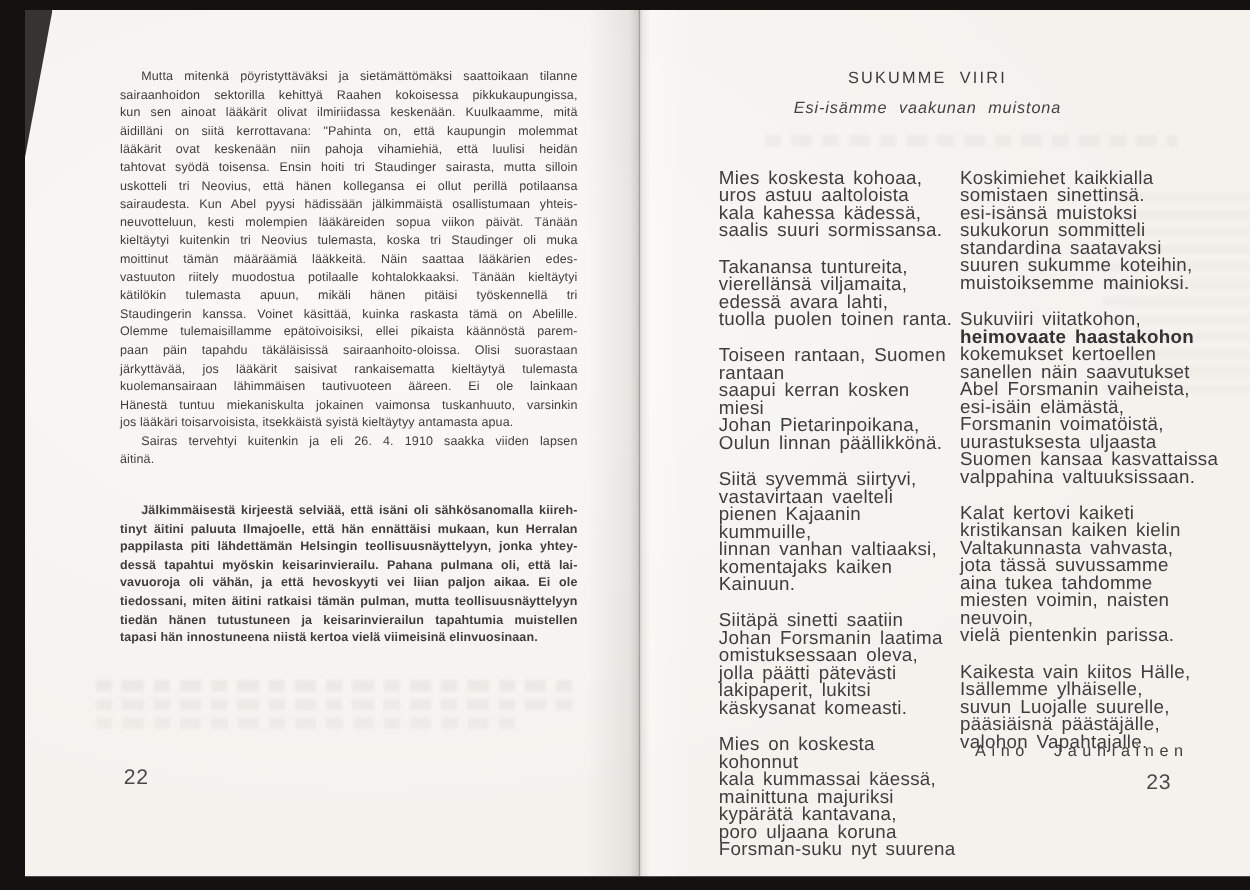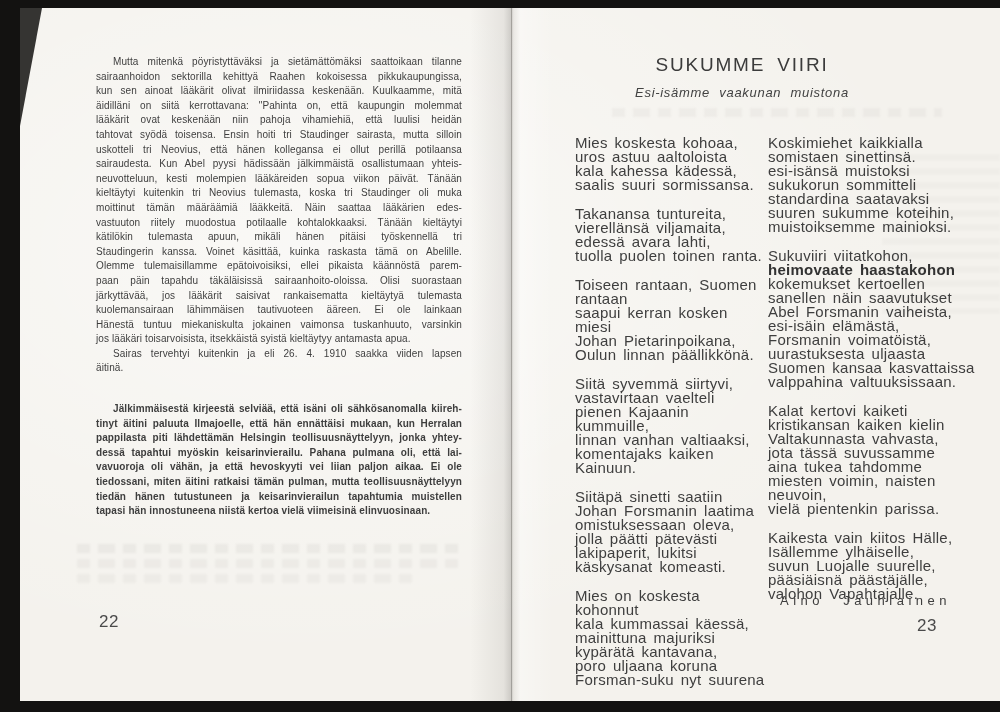--- a/index.html
+++ b/index.html
@@ -42,21 +42,21 @@
     letter-spacing:0.1px;
   }
   .bline{width:100%;}
   .just{text-align:justify;text-align-last:justify;}
   .indent{text-indent:17px;}
   .gap-before{margin-top:26px;font-weight:bold;}
   
   .title-block{position:absolute;left:512px;top:0;width:420px;text-align:center;}
   .page-title{
     position:relative;margin-top:46px;
-    font-size:19px;letter-spacing:1.8px;word-spacing:5px;color:#3b3b3b;
+    font-size:13px;letter-spacing:1.8px;word-spacing:5px;color:#3b3b3b;
   }
   .page-subtitle{
     position:relative;margin-top:9px;
     font-size:13px;letter-spacing:0.7px;word-spacing:5px;color:#424242;font-style:italic;
   }
   .poem-col{
     position:absolute;top:128px;
     font-size:15px;line-height:14px;color:#3e3e3e;
     letter-spacing:0.25px;word-spacing:2.5px;
   }

